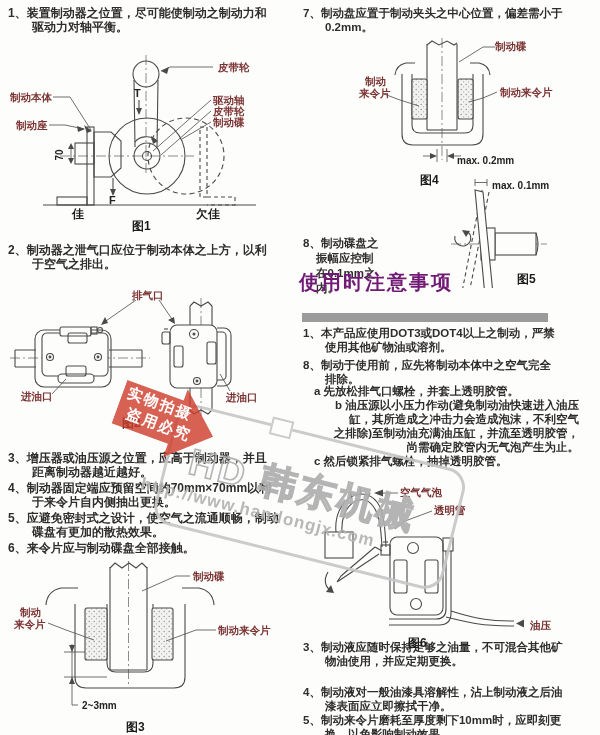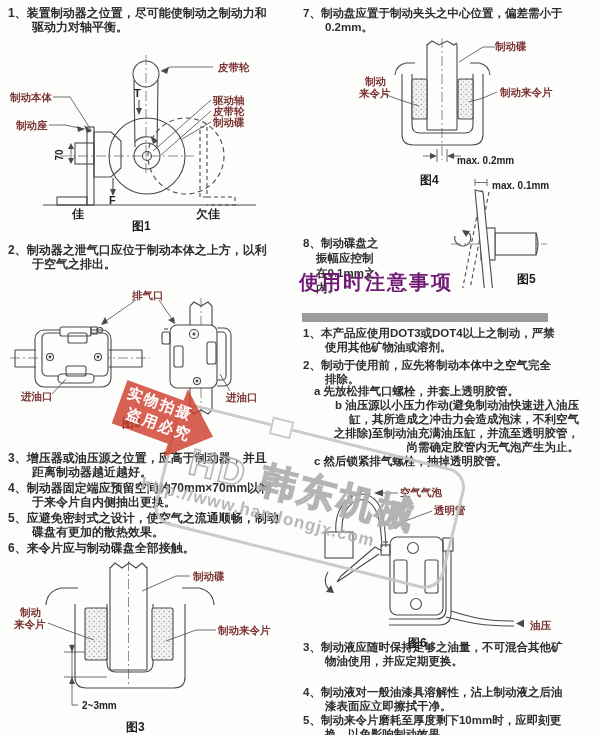--- a/index.html
+++ b/index.html
@@ -207,21 +207,21 @@
   <div class="titem r" style="top:6px">7、制动盘应置于制动夹头之中心位置，偏差需小于
 0.2mm。</div>
   <div class="titem item8" style="top:192px">8、制动碟盘之
 振幅应控制
 在0.1mm之
 内。</div>
   <h2 class="sect">使用时注意事项</h2>
   <div class="bar"></div>
   <div class="titem r" style="top:326px">1、本产品应使用DOT3或DOT4以上之制动，严禁
 使用其他矿物油或溶剂。</div>
-  <div class="titem r" style="top:358px">2、制动于使用前，应先将制动本体中之空气完全
+  <div class="titem r" style="top:358px">8、制动于使用前，应先将制动本体中之空气完全
 排除。</div>
   <div class="sub" style="top:384px">a 先放松排气口螺栓，并套上透明胶管。</div>
   <div class="sub subb" style="top:398px">b 油压源以小压力作动(避免制动油快速进入油压
 缸，其所造成之冲击力会造成泡沫，不利空气
 之排除)至制动油充满油压缸，并流至透明胶管，
 尚需确定胶管内无气泡产生为止。</div>
   <div class="sub" style="top:454px">c 然后锁紧排气螺栓，抽掉透明胶管。</div>
   <div class="titem r" style="top:640px">3、制动液应随时保持足够之油量，不可混合其他矿
 物油使用，并应定期更换。</div>
   <div class="titem r" style="top:685px">4、制动液对一般油漆具溶解性，沾上制动液之后油

